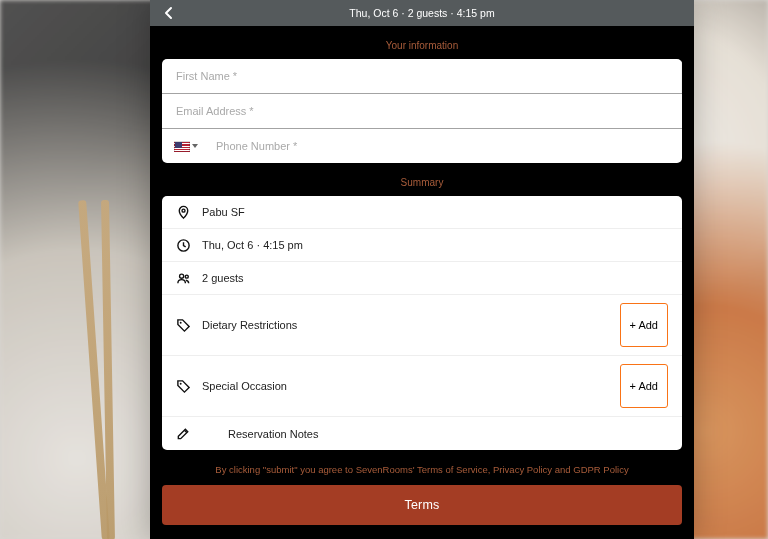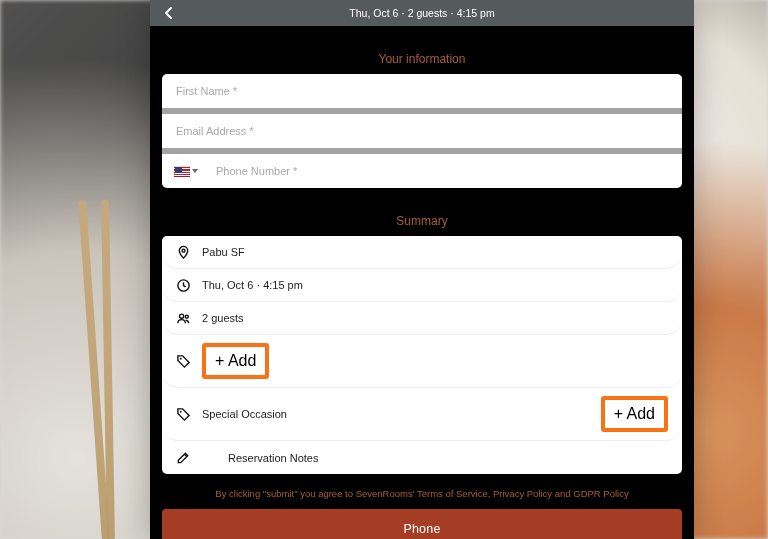--- a/index.html
+++ b/index.html
@@ -79,35 +79,35 @@
 
     .scroll {
       flex: 1;
       overflow: hidden;
       padding: 0 12px 12px;
     }
 
     .section-title {
       text-align: center;
       color: #a85c3a;
-      font-size: 12px;
+      font-size: 10px;
       font-weight: 500;
-      margin: 26px 0 8px;
+      margin: 14px 0 8px;
     }
 
     .card {
       background: #fff;
       border-radius: 5px;
       box-shadow: 0 1px 3px rgba(0,0,0,0.12);
       overflow: hidden;
     }
 
     .row {
       display: flex;
-      border-bottom: 6px solid #a3a3a3;
+      border-bottom: 1px solid #a3a3a3;
     }
     .card .row:last-child { border-bottom: none; }
 
     .field {
       flex: 1;
       padding: 11px 14px;
       font-size: 11px;
       border: none;
       outline: none;
       background: transparent;
@@ -142,38 +142,37 @@
 
     .summary-row {
       display: flex;
       align-items: center;
       padding: 8px 14px;
       border-bottom: 1px solid #eee;
       font-size: 11px;
       color: #222;
       gap: 11px;
       min-height: 33px;
-      border-radius: 16px;
     }
     .summary-row:last-child { border-bottom: none; gap: 37px; }
     .summary-row .label { flex: 1; }
     .ico {
       width: 15px;
       height: 15px;
       display: flex;
       align-items: center;
       justify-content: center;
       flex-shrink: 0;
     }
     .ico svg { stroke: #111; fill: none; stroke-width: 1.5; }
 
     .add-btn {
-      font-size: 16px;
-      padding: 5px 9px;
-      border: 4px solid #f97316;
+      font-size: 11px;
+      padding: 15px 9px;
+      border: 1px solid #f97316;
       border-radius: 3px;
       background: #fff;
       cursor: pointer;
       font-family: inherit;
     }
 
     .legal {
       text-align: center;
       font-size: 9.5px;
       color: #a85c3a;
@@ -266,20 +265,21 @@
         <span class="label">2 guests</span>
       </div>
 
       <div class="summary-row">
         <span class="ico">
           <svg viewBox="0 0 16 16" width="15" height="15">
               <path d="M2 7V2h5l7 7-5 5z"></path>
               <circle cx="5" cy="5" r="1" fill="#111" stroke="none"></circle>
             </svg>
         </span>
+        <span class="label">Dietary Restrictions</span>
         <button class="add-btn">+ Add</button>
       </div>
 
       <div class="summary-row">
         <span class="ico">
           <svg viewBox="0 0 16 16" width="15" height="15">
               <path d="M2 7V2h5l7 7-5 5z"></path>
               <circle cx="5" cy="5" r="1" fill="#111" stroke="none"></circle>
             </svg>
         </span>
@@ -296,16 +296,16 @@
         </span>
         <span class="label">Reservation Notes</span>
       </div>
 
     </div>
 
     <div class="legal">
       <span>By clicking "submit" you agree to SevenRooms' </span><span>Terms of Service</span><span>, </span><span>Privacy Policy</span><span> and </span><span>GDPR Policy</span>
     </div>
 
-    <button class="submit">Phone</button>
+    <button class="submit">Terms</button>
 
   </div>
 </div>
 
 </body></html>

